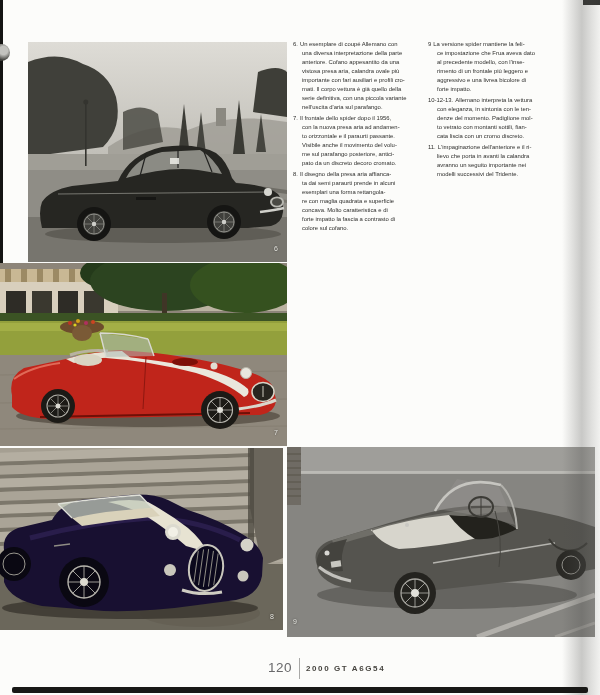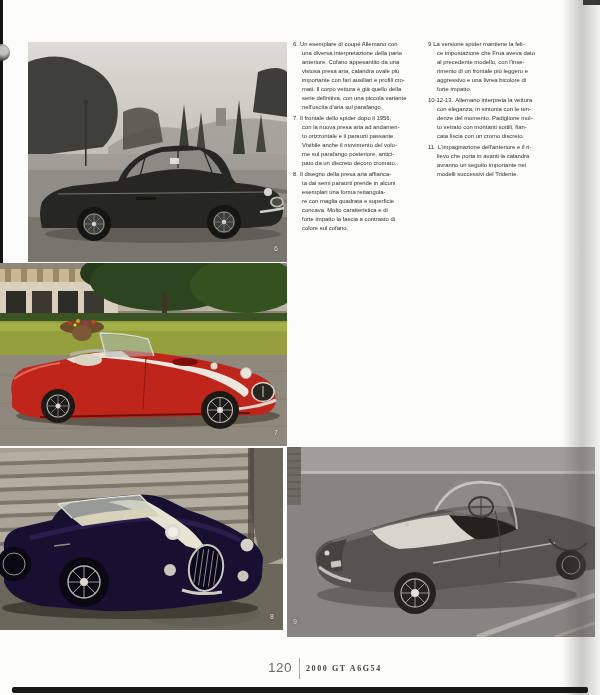--- a/index.html
+++ b/index.html
@@ -31,21 +31,21 @@
       background:linear-gradient(to right, rgba(80,80,78,0) 0%, rgba(80,80,78,.30) 52%,
                  rgba(110,110,108,.20) 78%, rgba(150,150,148,.10) 100%);}
   #corner-mark{position:absolute;right:0;top:0;width:17px;height:5px;background:#2c2c2a;}
   #bottom-band{position:absolute;left:12px;right:12px;bottom:2px;height:6px;background:#181816;
                border-radius:2px;}
   
   #footer{position:absolute;left:0;top:655px;width:600px;height:32px;}
   #page-number{position:absolute;left:246px;top:5px;width:46px;text-align:right;
                font-size:13.5px;color:#68686a;letter-spacing:.5px;}
   #footer-divider{position:absolute;left:299px;top:3px;width:1px;height:21px;background:#a8a8a6;}
-  #section-label{position:absolute;left:306px;top:9px;font-family:Liberation Serif, serif;
+  #section-label{position:absolute;left:306px;top:9px;font-family:Liberation Sans, sans-serif;
                  font-size:8px;font-weight:bold;letter-spacing:1.6px;color:#46443f;}
 </style>
 </head>
 <body>
 
 <div id="page">
 
   <div id="left-strip"></div>
   <div id="left-knob"></div>
   <div id="corner-mark"></div>

